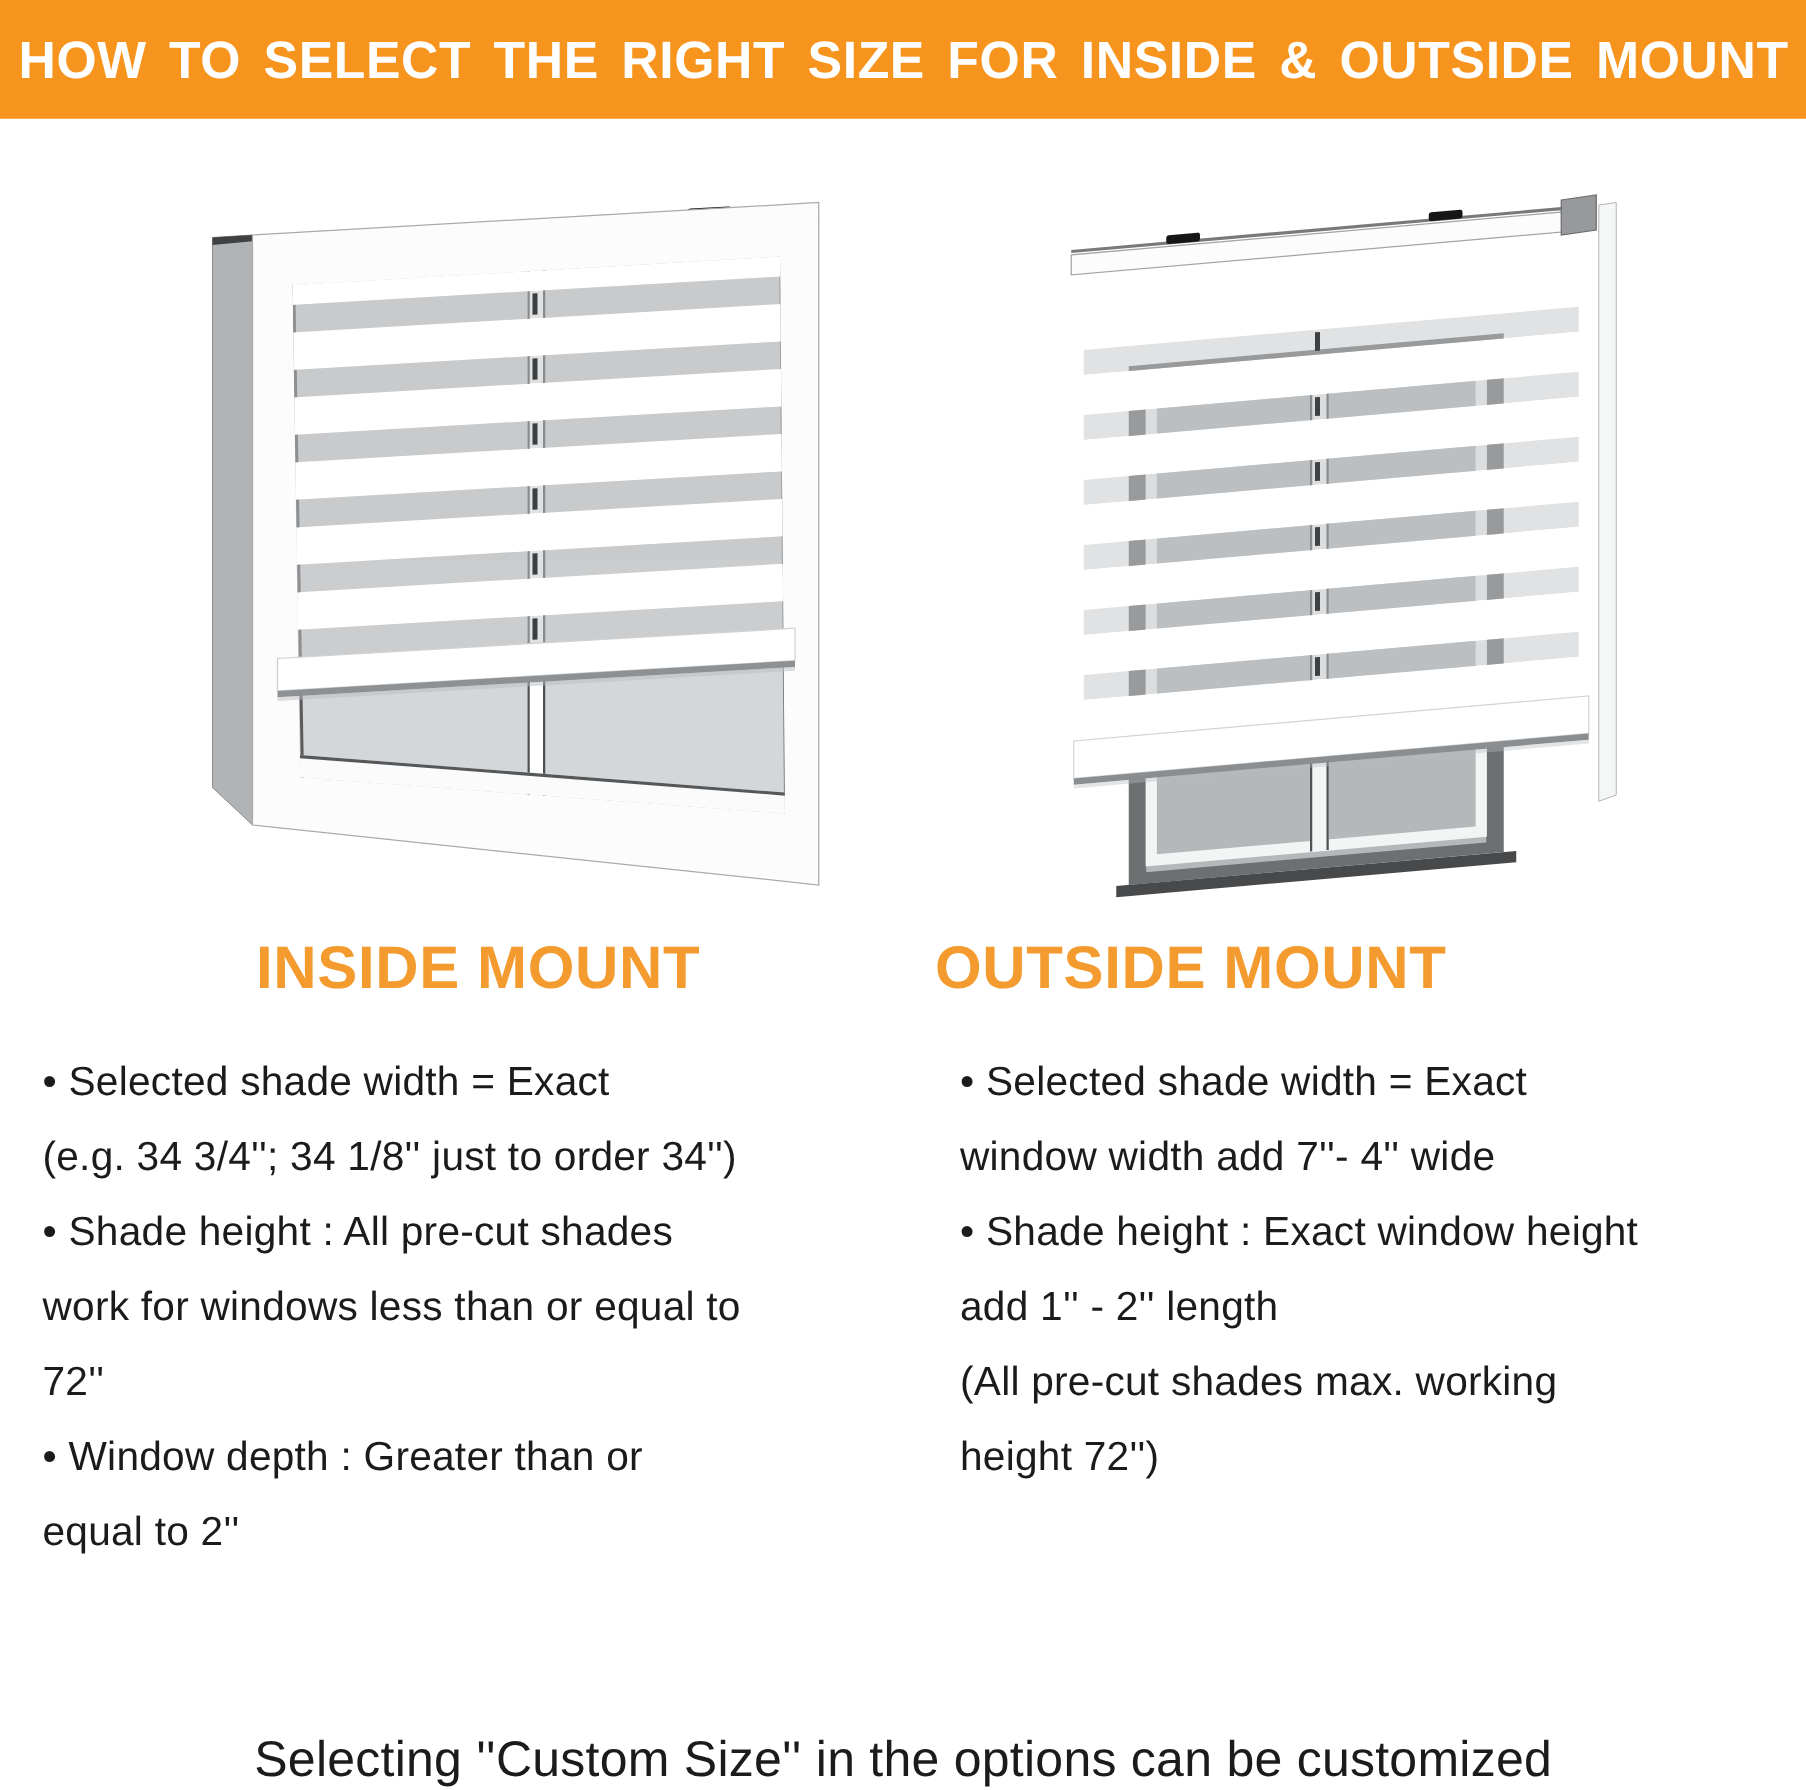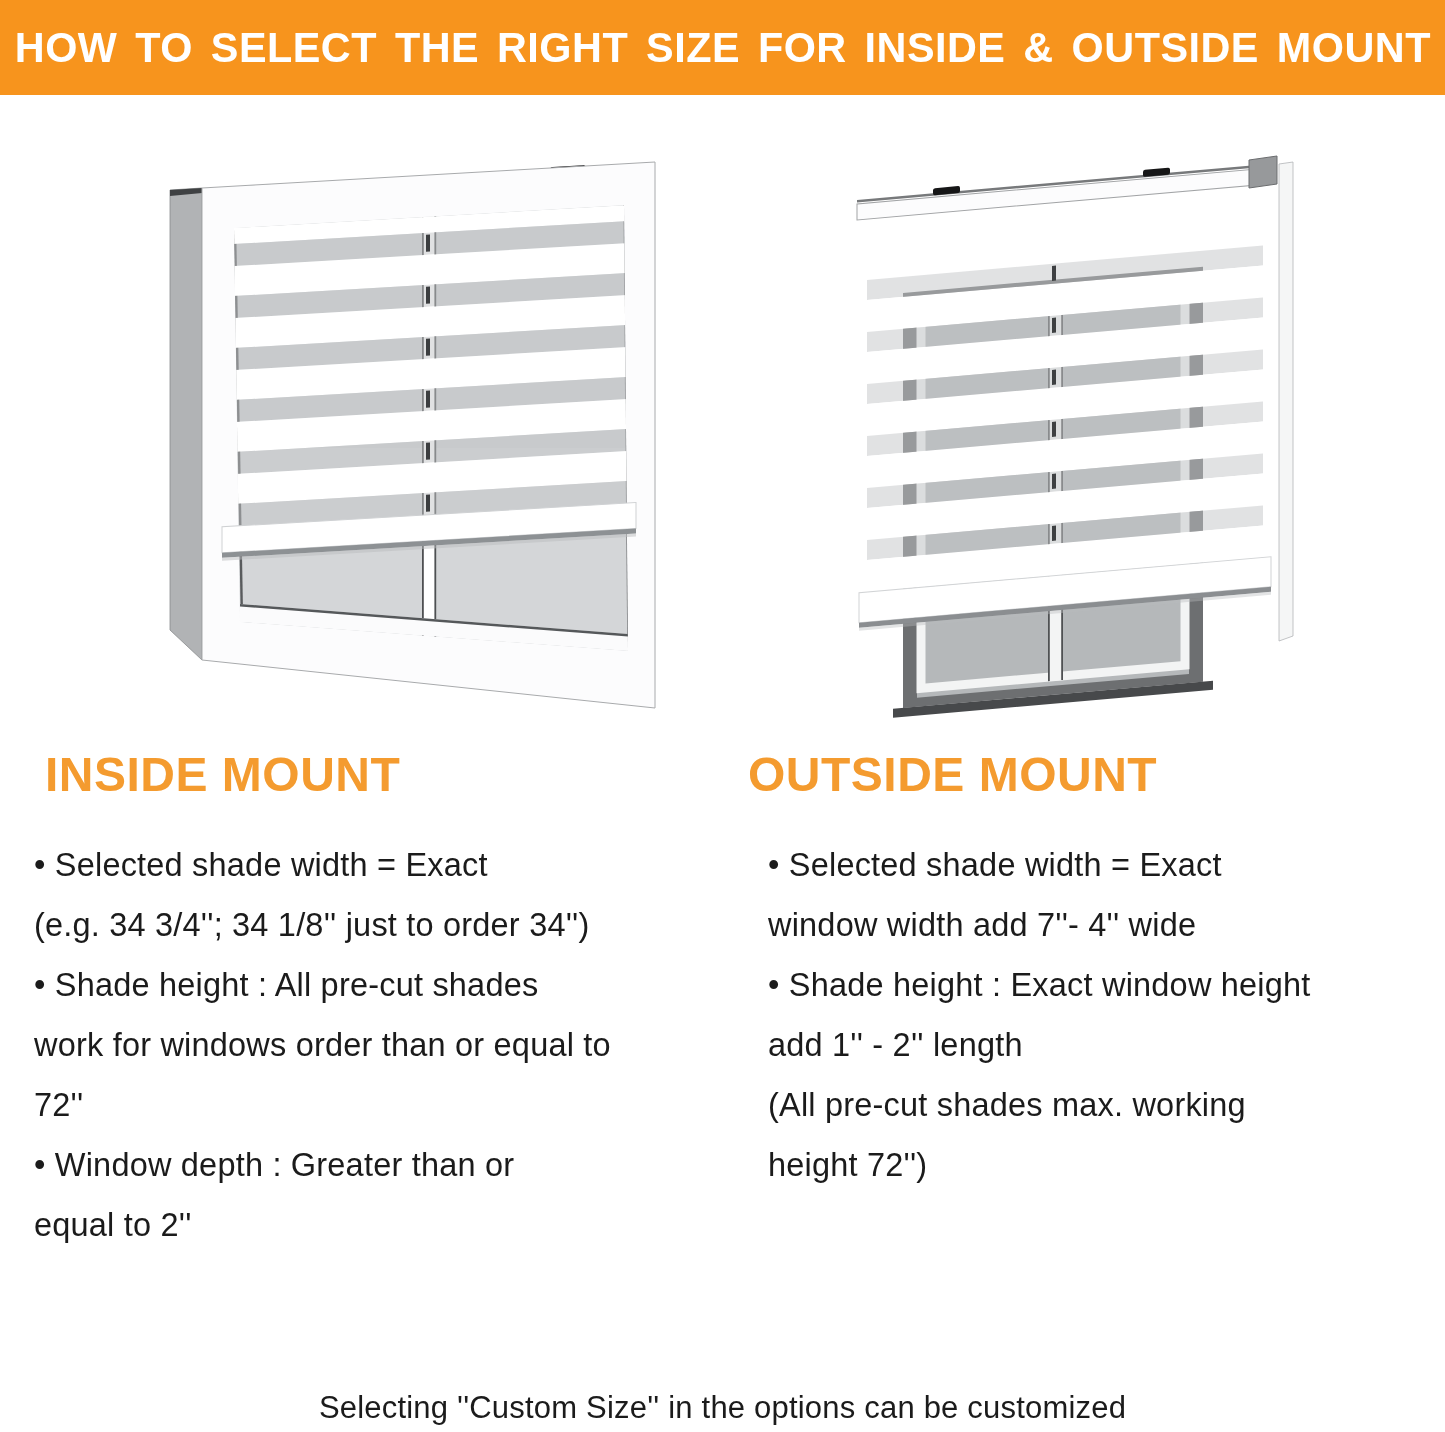--- a/index.html
+++ b/index.html
@@ -26,34 +26,34 @@
   .illus{position:absolute;margin:0;padding:0;}
   .illus-inside{left:150px;top:148px;width:515px;height:585px;}
   .illus-outside{left:845px;top:138px;width:470px;height:590px;}
   .col{position:absolute;top:748px;width:690px;}
   .col-left{left:30px;}
   .col-right{left:748px;}
   .col h2{
     margin:0;color:var(--heading);
     font-size:48px;line-height:53px;font-weight:700;letter-spacing:.5px;
   }
-  .col-left h2{margin-left:15px;}
+  .col-left h2{margin-left:15px;text-align:center;}
   .col-right h2{}
   .lines{margin-top:34px;}
   .line{
     font-size:32.5px;line-height:60px;color:var(--text);
     white-space:nowrap;letter-spacing:.2px;
   }
   .col-left .lines{margin-left:4px;}
   .col-right .lines{margin-left:20px;}
   .footer{
     position:absolute;left:0;top:1388px;width:1445px;text-align:center;
   }
   .footer p{
-    margin:0;font-size:31px;line-height:40px;color:var(--text);letter-spacing:.2px;
+    margin:0;font-size:40px;line-height:40px;color:var(--text);letter-spacing:.2px;
   }
 </style>
 </head>
 <body>
 
 <header class="banner">
   <span class="banner-text">HOW TO SELECT THE RIGHT SIZE FOR INSIDE &amp; OUTSIDE MOUNT</span>
 </header>
 
 <figure class="illus illus-inside">
@@ -178,21 +178,21 @@
     <polygon points="404,22 432,18 432,46 404,50" fill="#97999b" stroke="#6b6d6f" stroke-width="1"></polygon>
   </svg>
 </figure>
 
 <section class="col col-left">
   <h2>INSIDE MOUNT</h2>
   <div class="lines">
       <div class="line">• Selected shade width = Exact</div>
       <div class="line">(e.g. 34 3/4''; 34 1/8'' just to order 34'')</div>
       <div class="line">• Shade height : All pre-cut shades</div>
-      <div class="line">work for windows order than or equal to</div>
+      <div class="line">work for windows less than or equal to</div>
       <div class="line">72''</div>
       <div class="line">• Window depth : Greater than or</div>
       <div class="line">equal to 2''</div>
     </div>
 </section>
 
 <section class="col col-right">
   <h2>OUTSIDE MOUNT</h2>
   <div class="lines">
       <div class="line">• Selected shade width = Exact</div>

